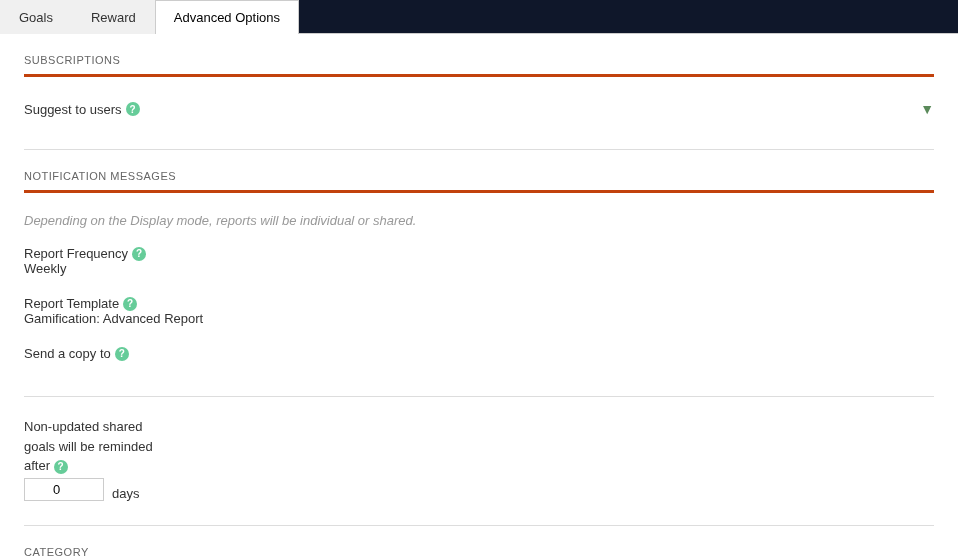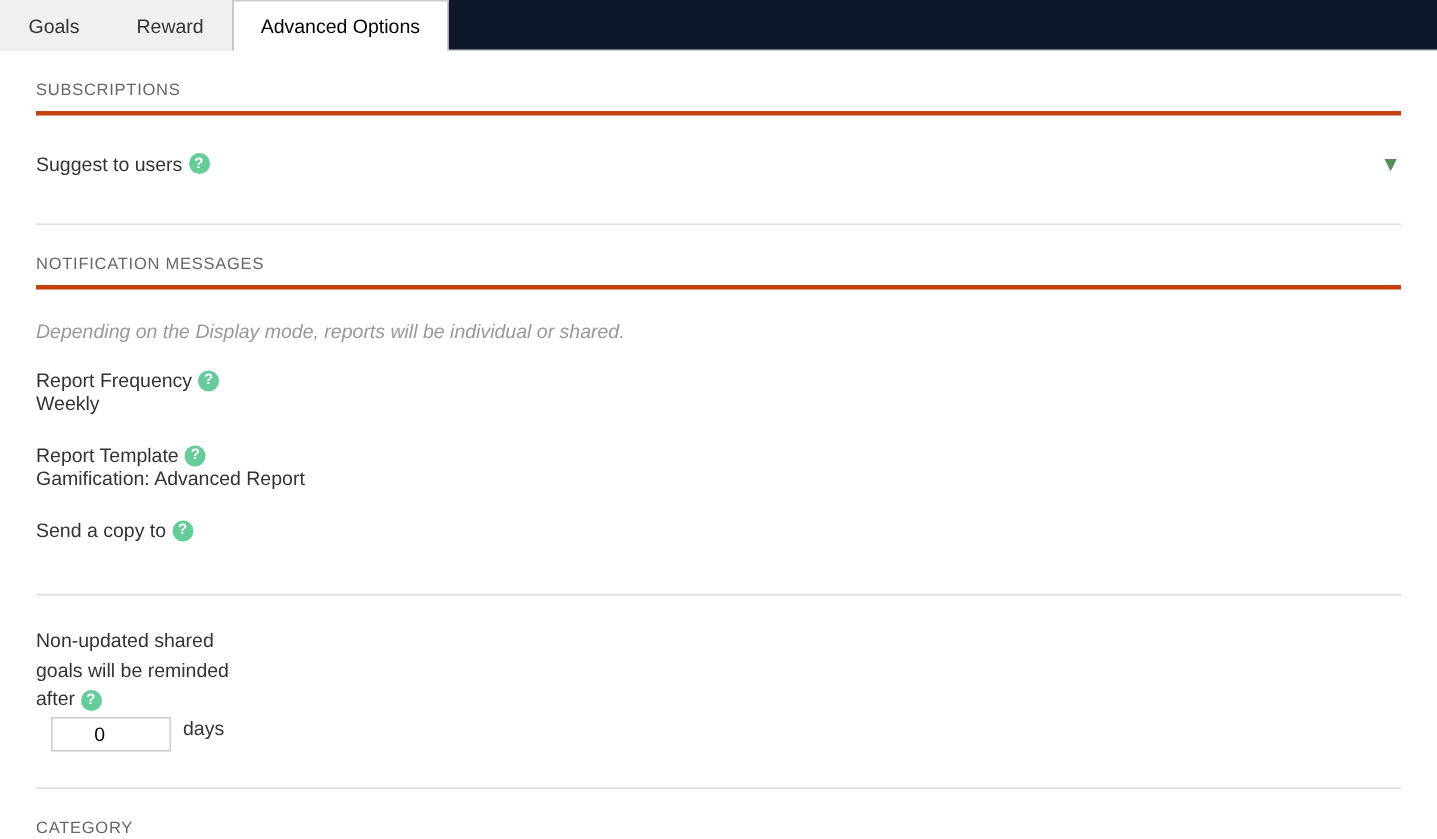--- a/index.html
+++ b/index.html
@@ -156,23 +156,22 @@
       color: #333;
       line-height: 1.5;
     }
 
     .reminder-label .help-icon {
       vertical-align: middle;
     }
 
     .reminder-value {
       display: flex;
-      align-items: flex-start;
+      align-items: flex-end;
       padding-top: 2px;
-      margin-left: 10px;
     }
 
     
     .section {
       margin-bottom: 24px;
     }
 
     .divider {
       border: none;
       border-top: 1px solid #ddd;

